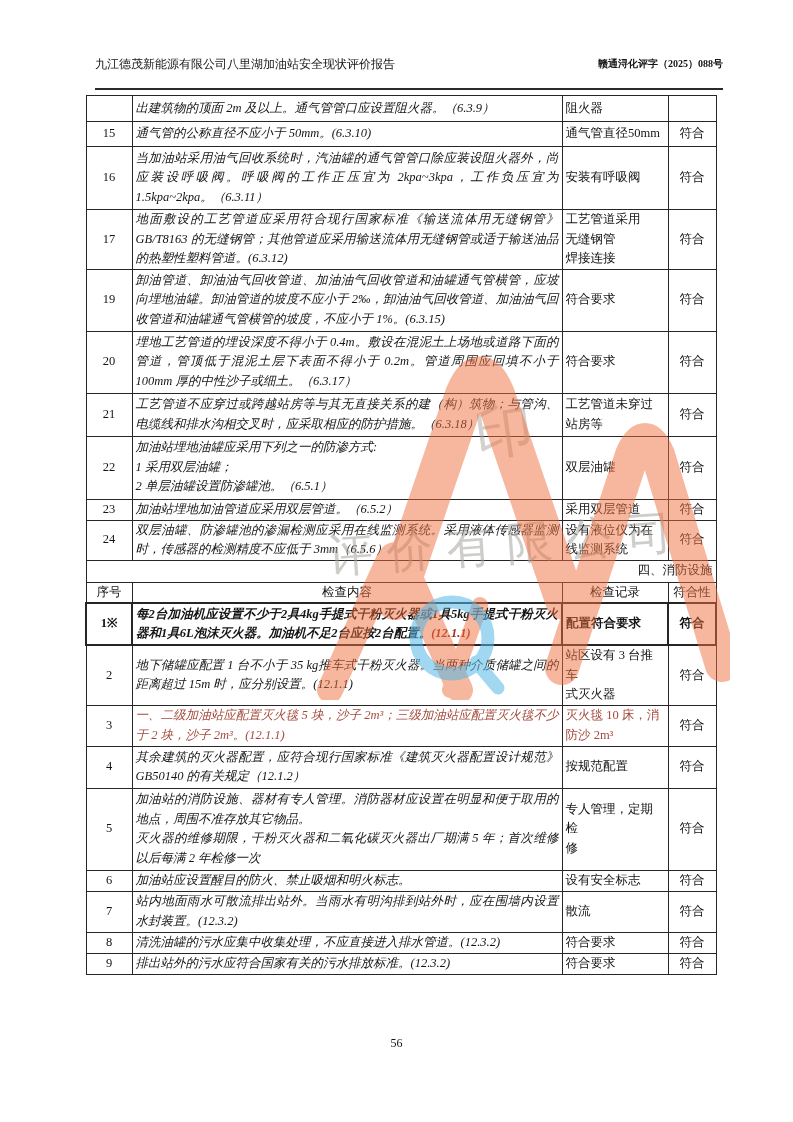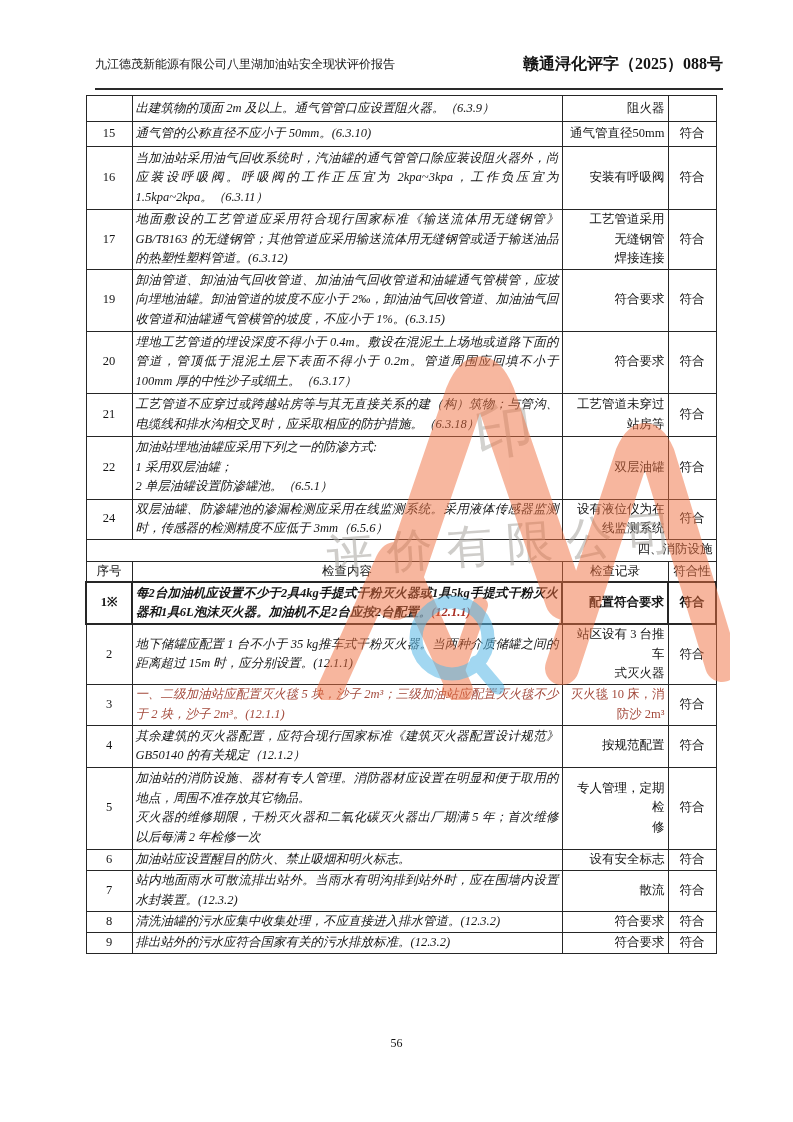--- a/index.html
+++ b/index.html
@@ -8,33 +8,33 @@
     font-family:"Liberation Serif","DejaVu Serif",serif;color:#141414;
     overflow:hidden;
   }
   
   .page-header{
     position:absolute;left:95px;top:56px;width:628px;
     display:flex;justify-content:space-between;align-items:flex-end;
     font-size:12px;line-height:16px;
     border-bottom:2px solid #2a2a2a;padding-bottom:16px;
   }
-  .page-header .doc-no{font-weight:bold;font-size:16px;white-space:nowrap;}
+  .page-header .doc-no{font-weight:bold;font-size:10px;white-space:nowrap;}
   
   table.insp{
     position:absolute;left:85px;top:95px;width:630px;
     border-collapse:collapse;table-layout:fixed;
   }
   table.insp td{
     border:1px solid #262626;vertical-align:middle;
     font-size:12.5px;line-height:19.5px;padding:0 3px;overflow:hidden;
   }
   td.no{ text-align:center;padding:0 1px;}
   td.content{ text-align:justify;white-space:pre-wrap;padding:0 4px;font-style:italic;}
-  td.record{ text-align:right;white-space:pre-wrap;font-size:11.5px;line-height:18px;padding:0 2px;}
+  td.record{ text-align:left;white-space:pre-wrap;font-size:11.5px;line-height:18px;padding:0 2px;}
   td.comp{ text-align:center;}
   tr.key td{ border-width:2px;font-weight:bold;}
   tr.section-title td{ text-align:right;}
   tr.cols td{ text-align:center;}
   .cite{ color:#a82c20;}
   .red-row{ color:#a34a3c;}
   
   .watermark{
     position:absolute;left:300px;top:350px;width:430px;height:350px;
     pointer-events:none;z-index:5;
@@ -108,20 +108,26 @@
       <td class="comp">符合</td>
     </tr>
     <tr style="height:63px">
       <td class="no">22</td>
       <td class="content">加油站埋地油罐应采用下列之一的防渗方式:
 1 采用双层油罐；
 2 单层油罐设置防渗罐池。（6.5.1）</td>
       <td class="record">双层油罐</td>
       <td class="comp">符合</td>
     </tr>
+    <tr style="height:21px">
+      <td class="no">23</td>
+      <td class="content">加油站埋地加油管道应采用双层管道。（6.5.2）</td>
+      <td class="record">采用双层管道</td>
+      <td class="comp">符合</td>
+    </tr>
     <tr style="height:33px">
       <td class="no">24</td>
       <td class="content">双层油罐、防渗罐池的渗漏检测应采用在线监测系统。采用液体传感器监测时，传感器的检测精度不应低于 3mm（6.5.6）</td>
       <td class="record">设有液位仪为在
 线监测系统</td>
       <td class="comp">符合</td>
     </tr>
 
     <tr class="section-title" style="height:22px">
       <td colspan="4">四、消防设施</td>

